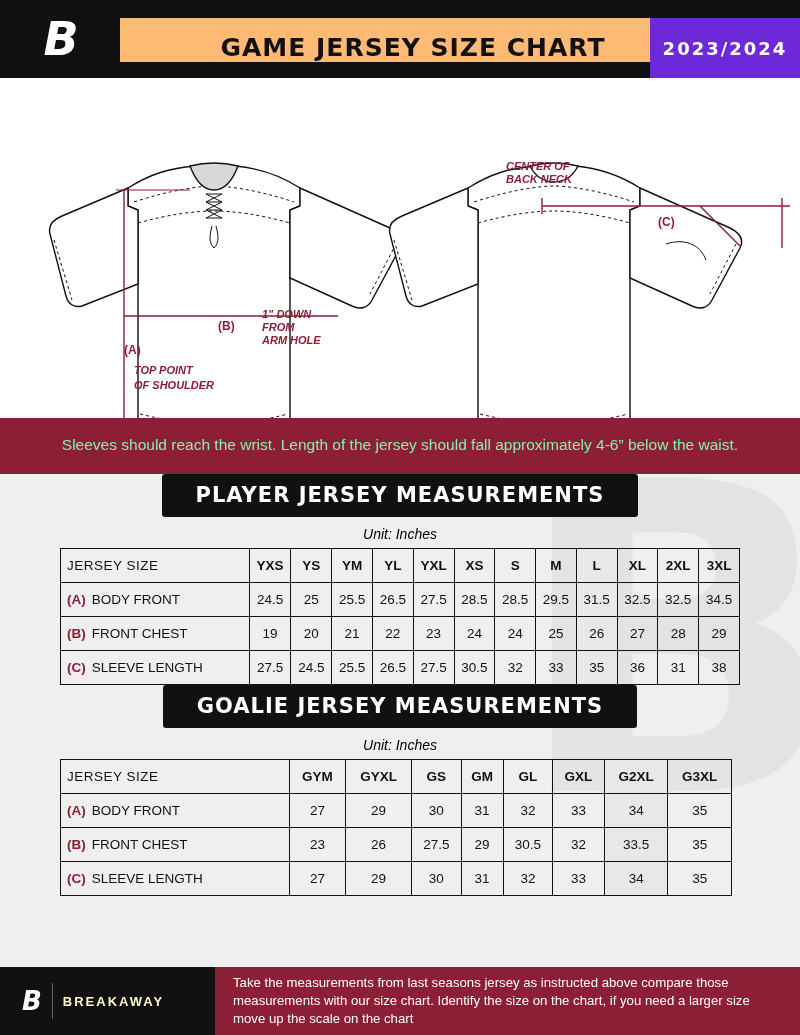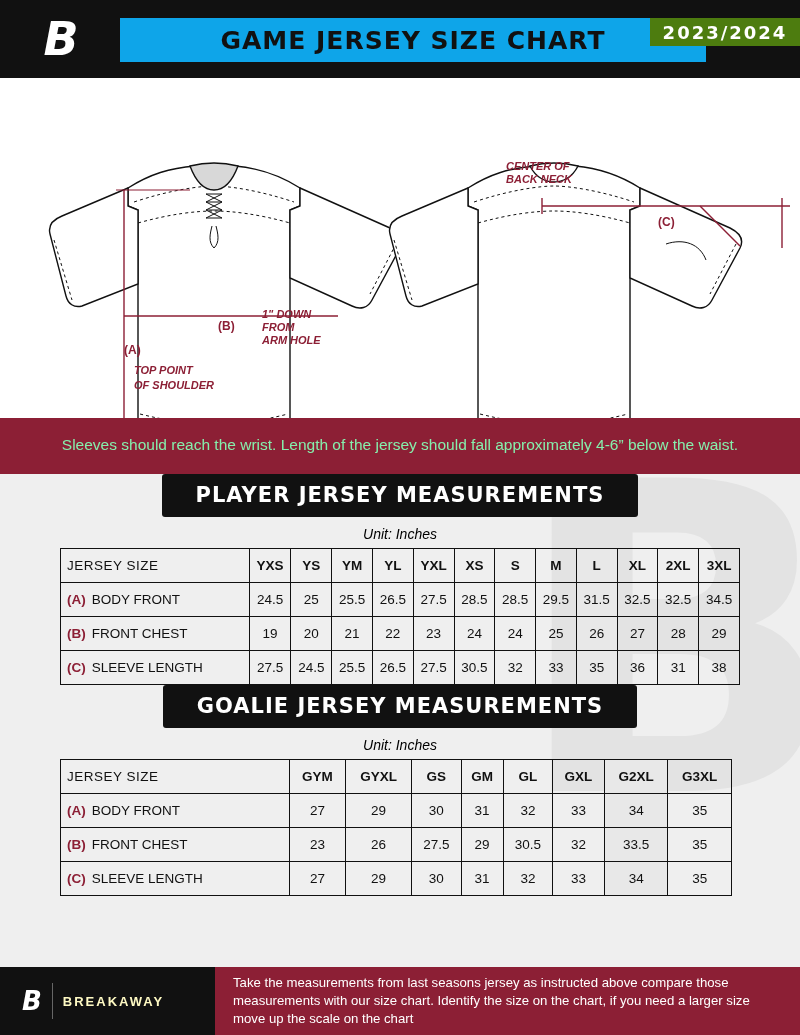--- a/index.html
+++ b/index.html
@@ -27,29 +27,29 @@
     position: absolute; left: 0; top: 0; width: 120px; height: 78px;
     display: flex; align-items: center; justify-content: center;
   }
   .logo-b {
     color: #fff; font-family: "DejaVu Sans", sans-serif; font-weight: bold;
     font-size: 46px; font-style: italic; letter-spacing: -2px;
     position: relative;
   }
   .title-plate {
     position: absolute; left: 120px; top: 18px; width: 586px; height: 44px;
-    background: #0ea5e9; display: flex; align-items: center; justify-content: center;
+    background: #fdba74; display: flex; align-items: flex-end; justify-content: center;
   }
   .title-plate h1 {
     font-family: "DejaVu Sans", sans-serif;
     font-size: 25px; font-weight: bold; letter-spacing: 1px; color: #111;
   }
   .year-plate {
-    position: absolute; left: 650px; top: 18px; width: 150px; height: 28px;
-    background: #4d7c0f; display: flex; align-items: center; justify-content: center;
+    position: absolute; left: 650px; top: 18px; width: 150px; height: 60px;
+    background: #6d28d9; display: flex; align-items: center; justify-content: center;
   }
   .year-plate span {
     font-family: "DejaVu Sans", sans-serif; color: #fff;
     font-size: 18px; font-weight: bold; letter-spacing: 2px;
   }
 
   
   .illustration { position: relative; width: 800px; height: 340px; background: #fff; z-index: 2; }
 
   

